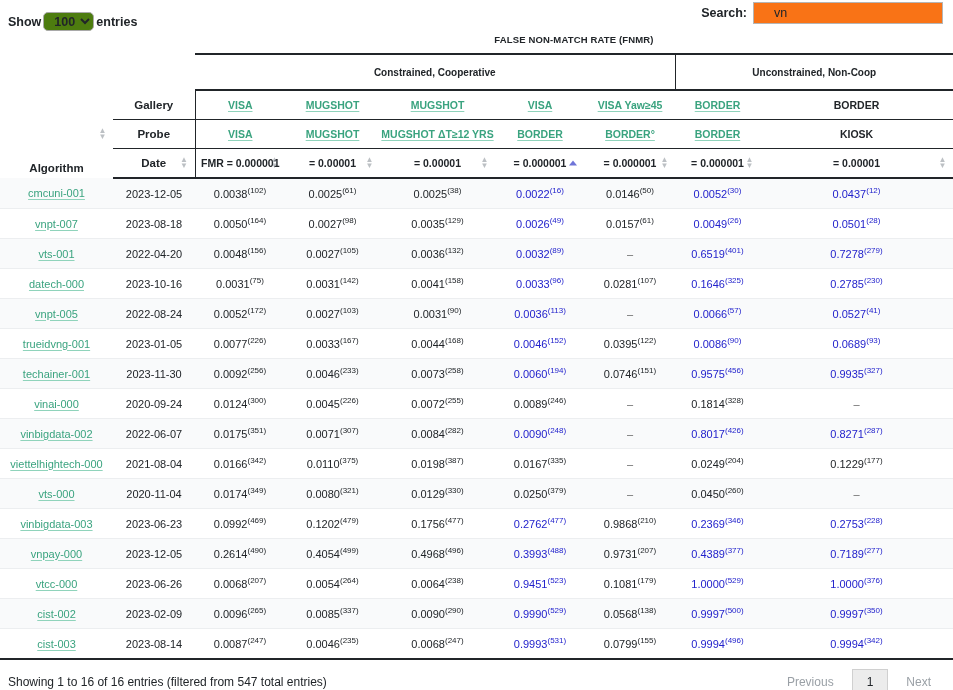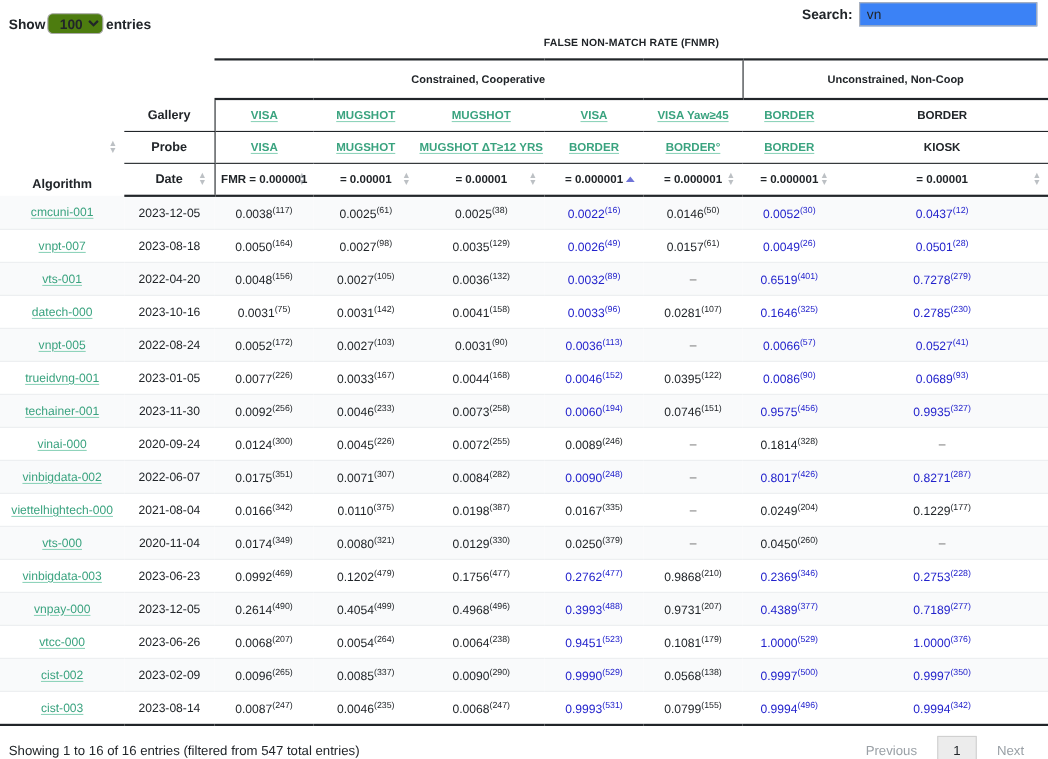--- a/index.html
+++ b/index.html
@@ -34,23 +34,23 @@
     background:#4d7c0f;
     color:#212529;
     height:19px;
   }
   .search-ctl{display:flex;align-items:center;gap:6px;font-size:12.5px;font-weight:600;color:#212529;margin-right:2px;}
   .search-ctl input{
     font-family:"Liberation Sans", sans-serif;
     font-size:12.5px;
     width:148px;
     height:18px;
-    padding:1px 6px;
+    padding:1px 20px;
     border:1px solid #b5b5b5;
-    background:#3b82f6;
+    background:#f97316;
     color:#212529;
     outline:none;
   }
 
   
   table{border-collapse:collapse;width:953px;table-layout:fixed;}
   th,td{padding:0;margin:0;}
 
   .grp-title{
     text-align:center;
@@ -337,21 +337,21 @@
               <i class="up">▲</i>
               <i>▼</i>
             </span>
         </th>
       </tr>
     </thead>
     <tbody id="tbody">
         <tr>
           <td class="algo"><a>cmcuni-001</a></td>
           <td class="date">2023-12-05</td>
-          <td><span class="val dark">0.0038<sup>(117)</sup></span></td>
+          <td><span class="val dark">0.0038<sup>(102)</sup></span></td>
           <td><span class="val dark">0.0025<sup>(61)</sup></span></td>
           <td><span class="val dark">0.0025<sup>(38)</sup></span></td>
           <td><span class="val blue">0.0022<sup>(16)</sup></span></td>
           <td><span class="val dark">0.0146<sup>(50)</sup></span></td>
           <td><span class="val blue">0.0052<sup>(30)</sup></span></td>
           <td><span class="val blue">0.0437<sup>(12)</sup></span></td>
         </tr>
         <tr>
           <td class="algo"><a>vnpt-007</a></td>
           <td class="date">2023-08-18</td>

